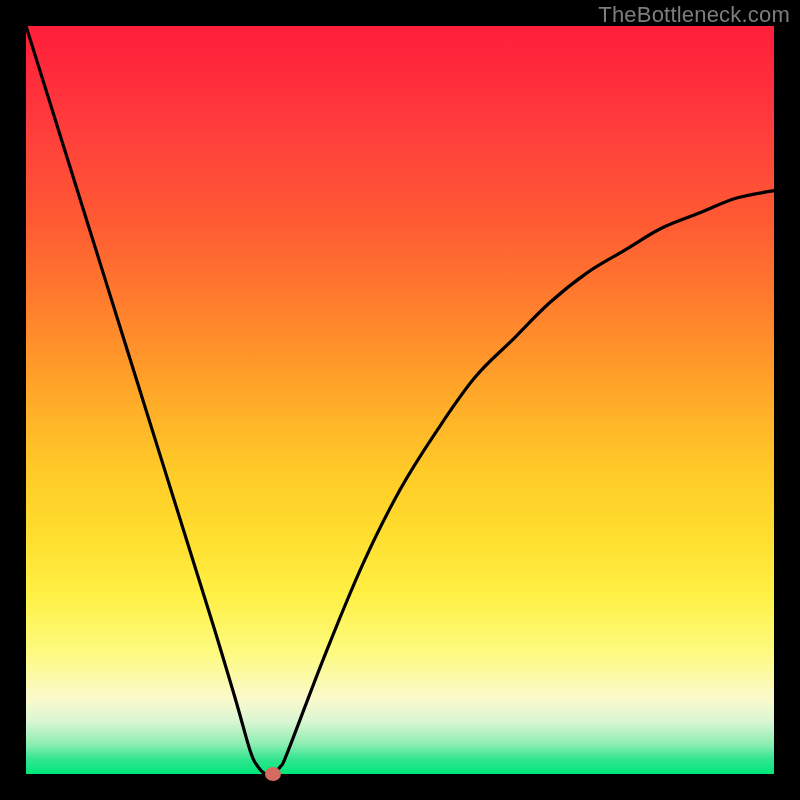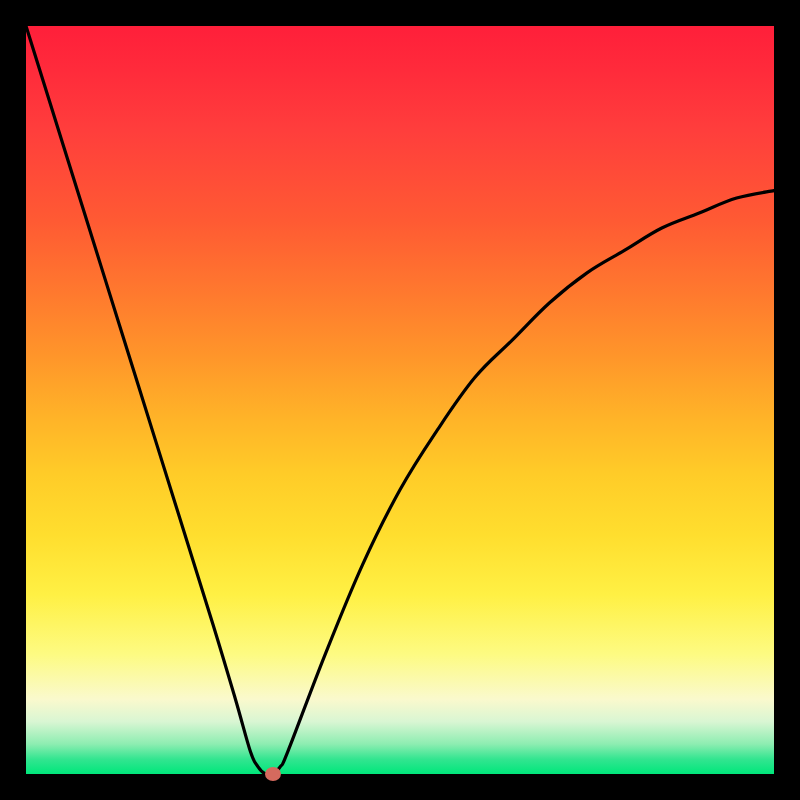--- a/index.html
+++ b/index.html
@@ -75,13 +75,14 @@
 <div class="frame">
   <div class="plot">
 
     <svg class="curve" viewBox="0 0 748 748" preserveAspectRatio="none">
       <path id="curve-path" fill="none" stroke="#000" stroke-width="3.2" stroke-linejoin="round" stroke-linecap="round" d="M 0 0 C 6.731999999999999 21.54240000000001, 23.936 76.59520000000008, 37.4 119.68000000000006 C 50.864 162.76480000000004, 61.336 196.27519999999998, 74.8 239.35999999999996 C 88.264 282.44479999999993, 98.736 315.95519999999993, 112.2 359.03999999999996 C 125.664 402.1248, 136.136 435.63520000000005, 149.6 478.72 C 163.064 521.8048, 176.2288 563.3936, 187 598.4 C 197.7712 633.4064, 202.70800000000003 650.3112000000001, 209.44000000000003 673.2 C 216.17200000000003 696.0888, 220.3608 713.4423999999999, 224.4 725.56 C 228.4392 737.6776, 229.1872 736.4807999999999, 231.88 740.52 C 234.5728 744.5592, 236.6672 746.6536, 239.36 748 C 242.05280000000002 749.3464, 244.1472 749.3464, 246.84 748 C 249.5328 746.6536, 251.62720000000002 744.5592, 254.32000000000002 740.52 C 257.0128 736.4807999999999, 253.72160000000002 745.756, 261.8 725.56 C 269.8784 705.3639999999999, 285.736 661.9799999999999, 299.2 628.3199999999999 C 312.664 594.66, 323.136 568.1808, 336.6 538.56 C 350.064 508.93919999999997, 360.536 487.9952, 374 463.76 C 387.464 439.52479999999997, 397.93600000000004 424.116, 411.40000000000003 403.91999999999996 C 424.86400000000003 383.72399999999993, 435.336 367.7168, 448.8 351.56 C 462.264 335.4032, 472.736 327.624, 486.2 314.16 C 499.664 300.696, 510.136 288.8776, 523.6 276.76 C 537.0640000000001 264.6424, 547.5360000000001 256.2648, 561 246.83999999999997 C 574.4639999999999 237.41519999999997, 584.936 232.47839999999997, 598.4 224.39999999999998 C 611.8639999999999 216.3216, 622.3359999999999 208.69200000000004, 635.8 201.96000000000004 C 649.264 195.22800000000004, 659.736 192.3856, 673.2 187 C 686.6640000000001 181.6144, 697.1360000000001 176.0792, 710.6 172.03999999999996 C 724.064 168.00079999999994, 741.268 165.90639999999996, 748 164.55999999999995"></path>
     </svg>
 
     <div class="marker" id="marker" style="left: 246.84px; top: 748px;"></div>
   </div>
 
+  <div class="watermark">TheBottleneck.com</div>
 </div>
 
 </body></html>

